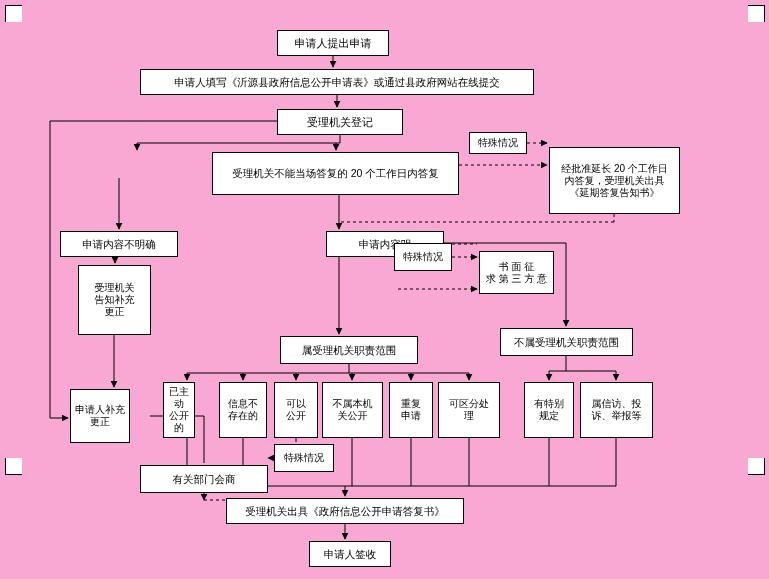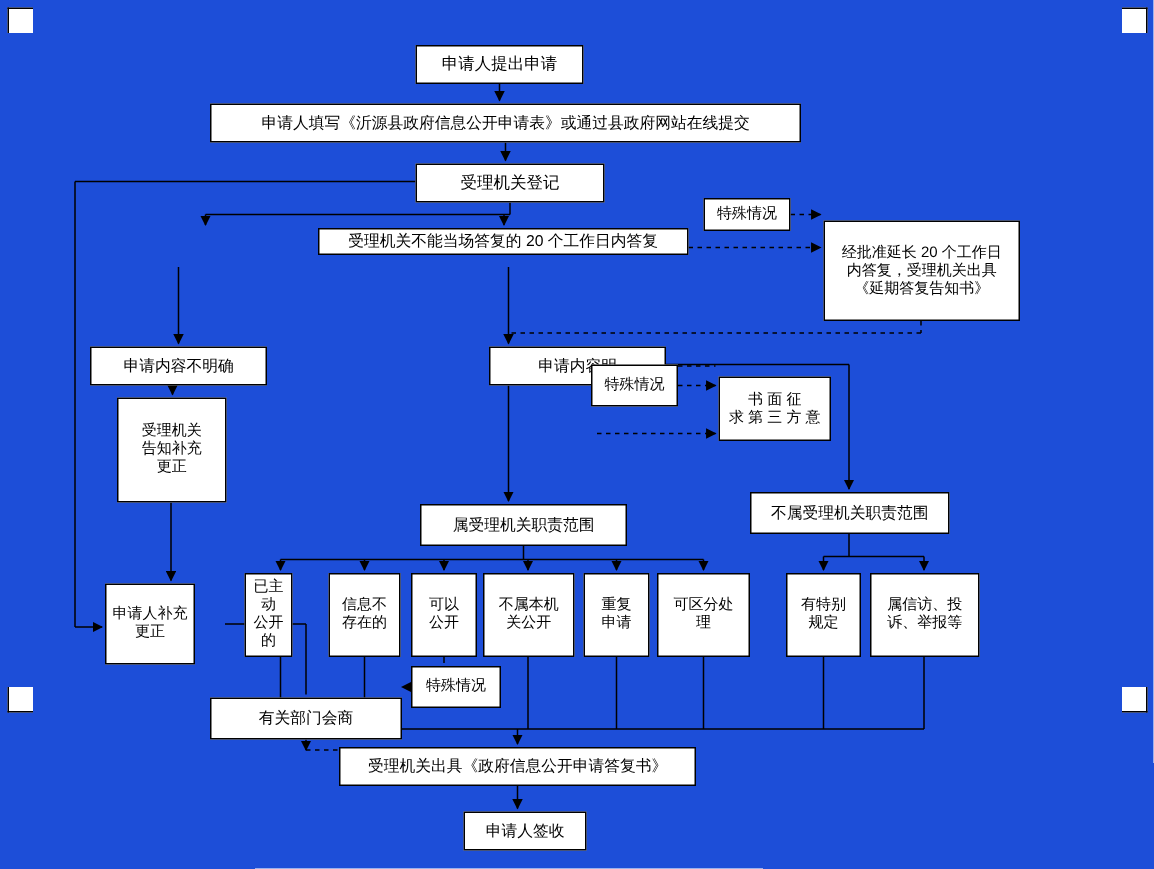--- a/index.html
+++ b/index.html
@@ -1,17 +1,17 @@
 <!DOCTYPE html>
 <html><head>
 <meta charset="utf-8">
 <style>
   html, body { margin:0; padding:0; background:#ffffff; }
   body { width:769px; height:579px; font-family:"Liberation Sans", sans-serif; }
-  #canvas { position:relative; width:769px; height:579px; overflow:hidden; background:#1d4ed8; }
+  #canvas { position:relative; width:769px; height:579px; overflow:hidden; background:#f9a8d4; }
 
   svg.lines { position:absolute; left:0; top:0; width:769px; height:579px; }
 
   .node {
     position:absolute;
     box-sizing:border-box;
     border:1px solid #000;
     background:#ffffff;
     color:#000;
     font-size:11px;
@@ -122,21 +122,21 @@
     </g>
   </svg>
 
   <div class="node" style="left:277px; top:30px; width:112px; height:26px;">申请人提出申请</div>
 
   <div class="node small" style="left:140px; top:69px; width:394px; height:26px;">申请人填写《沂源县政府信息公开申请表》或通过县政府网站在线提交</div>
 
   <div class="node" style="left:277px; top:109px; width:126px; height:26px;">受理机关登记</div>
 
 
-  <div class="node small" style="left:212px; top:152px; width:247px; height:18px;text-align:center;">受理机关不能当场答复的 20 个工作日内答复</div>
+  <div class="node small" style="left:212px; top:152px; width:247px; height:43px;text-align:center;">受理机关不能当场答复的 20 个工作日内答复</div>
 
   <div class="node tiny" style="left:469px; top:132px; width:58px; height:22px;">特殊情况</div>
 
   <div class="node tiny" style="left:549px; top:147px; width:131px; height:67px;">经批准延长 20 个工作日
 内答复，受理机关出具
 《延期答复告知书》</div>
 
   <div class="node small" style="left:60px; top:231px; width:118px; height:26px;">申请内容不明确</div>
 
   <div class="node small" style="left:280px; top:231px; width:118px; height:26px;margin-left:46px;">申请内容明</div>

